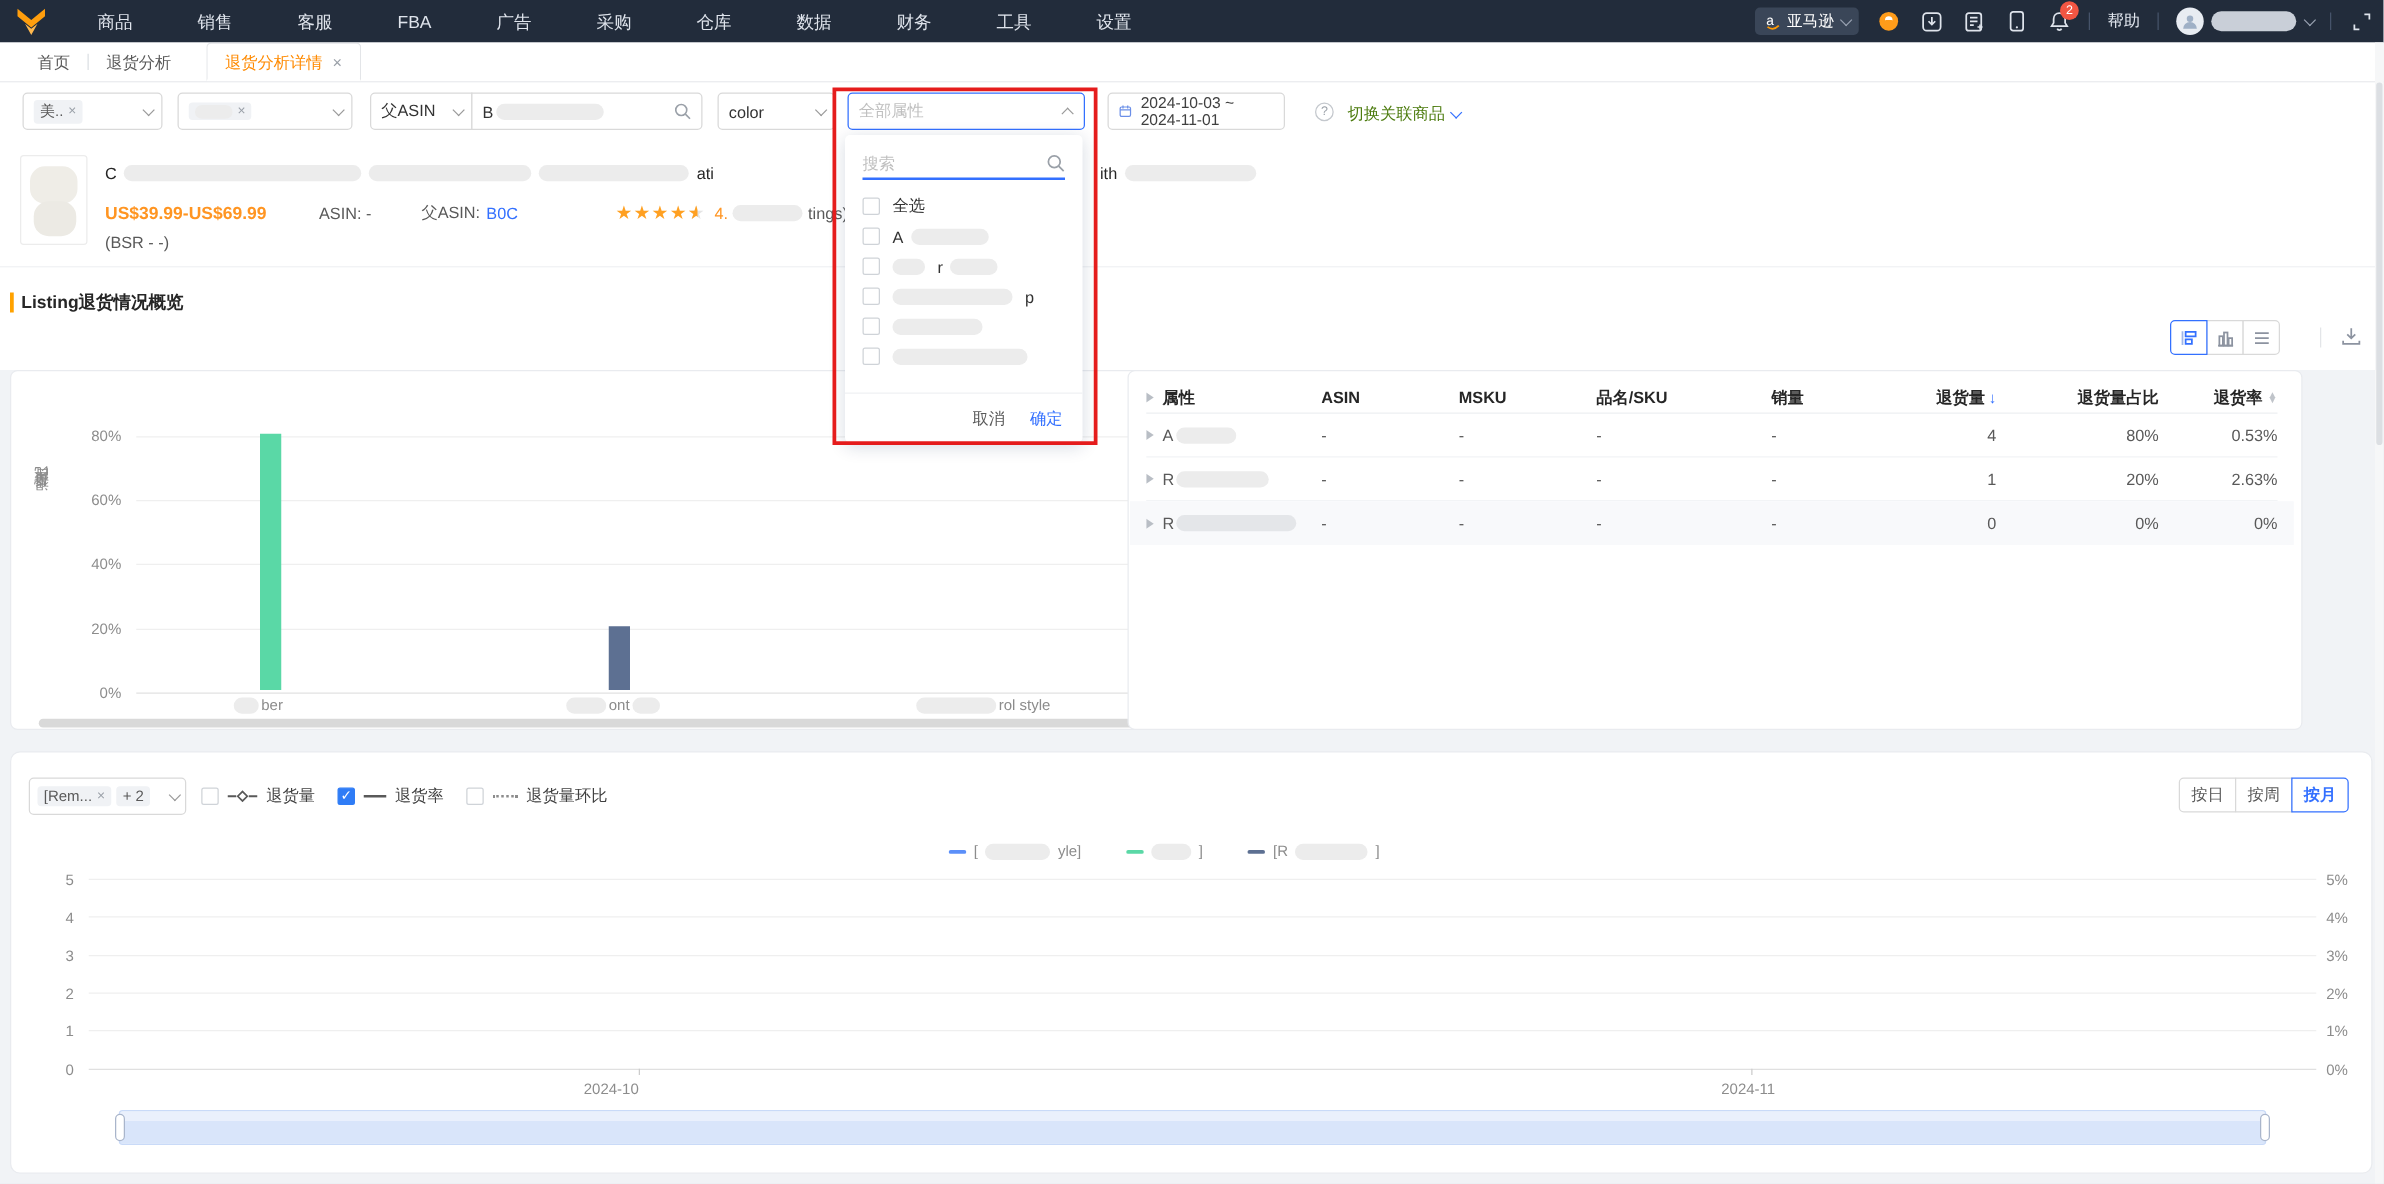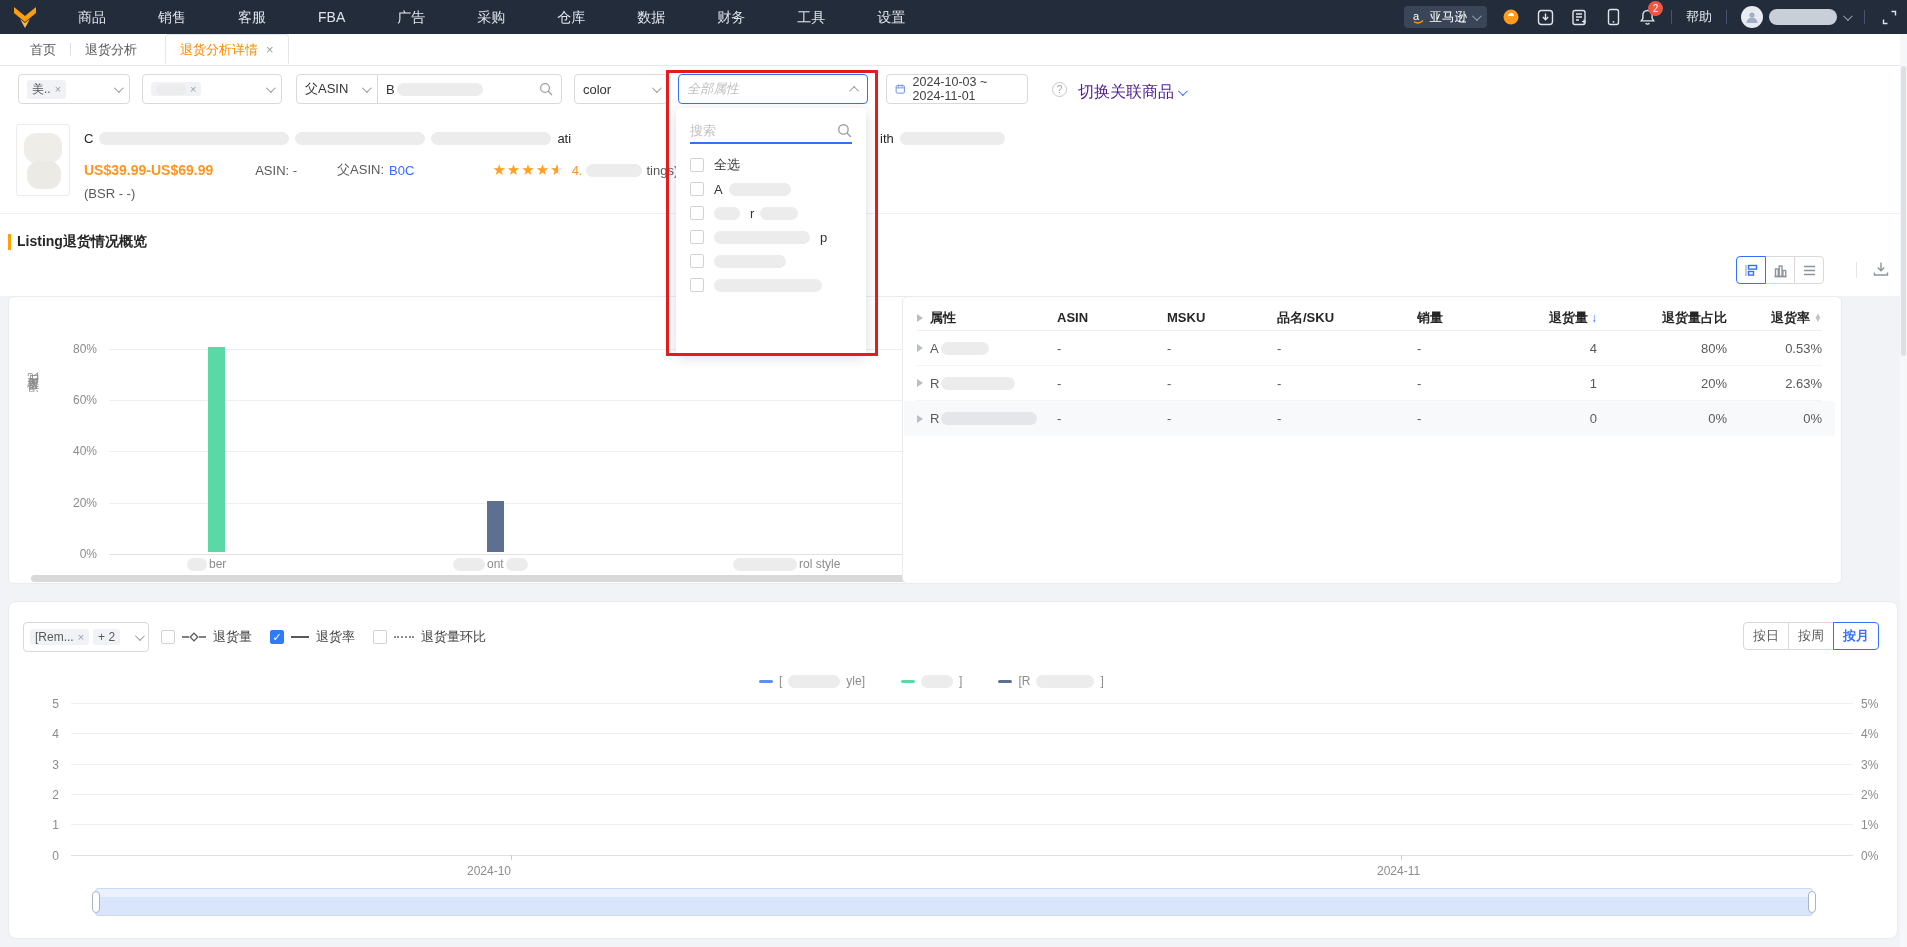--- a/index.html
+++ b/index.html
@@ -31,22 +31,22 @@
   .tab-close { color:#9aa0a8; font-size:13px; cursor:pointer; }
   
   .sec-filters { left:0; top:66px; width:1907px; height:148px; background:#fff; }
   .sec-title-strip { left:0; top:214px; width:1907px; height:82px; background:#fff; }
   .divider-h { left:0; top:213px; width:1907px; height:1px; background:#eef0f2; }
   
   .sel { position:absolute; top:74px; height:30px; border:1px solid #d9d9d9; border-radius:4px; background:#fff; display:flex; align-items:center; padding:0 8px; font-size:13px; color:#333; }
   .sel .sp { flex:1; }
   .mini-tag { background:#f0f2f5; border-radius:3px; font-size:12px; color:#595959; padding:1px 5px; display:flex; align-items:center; gap:4px; }
   .mini-x { color:#9aa0a8; font-size:11px; cursor:pointer; }
-  .ph { color:#bfbfbf;font-style:italic; }
-  .link-blue { color:#4c1d95; font-size:16px; cursor:pointer; display:flex; align-items:center; gap:4px;text-align:right; }
+  .ph { color:#bfbfbf; }
+  .link-blue { color:#4d7c0f; font-size:13px; cursor:pointer; display:flex; align-items:center; gap:4px;text-align:right; }
   .q-ico { width:15px; height:15px; border:1px solid #c4c8cd; border-radius:50%; color:#9aa0a8; font-size:10px; display:flex; align-items:center; justify-content:center; }
   
   .attr-panel { left:676px; top:108px; width:190px; height:246px; background:#fff; border-radius:4px; box-shadow:0 3px 14px rgba(15,35,80,.16); z-index:30; }
   .attr-search { position:absolute; left:14px; top:10px; width:162px; height:26px; border:none; border-bottom:2px solid #3370ff; font-size:13px; color:#333; outline:none; padding-right:22px; background:transparent; }
   .attr-search::placeholder { color:#bfbfbf; }
   .row-cb { position:absolute; left:14px; display:flex; align-items:center; gap:10px; height:22px; font-size:13px; color:#333; }
   .cb { width:14px; height:14px; border:1px solid #cfd3d8; border-radius:2px; background:#fff; flex:none; }
   .cb.on { background:#2f7cf6; border-color:#2f7cf6; color:#fff; font-size:11px; line-height:13px; text-align:center; }
   .panel-foot { position:absolute; left:0; bottom:0; width:100%; height:40px; border-top:1px solid #f0f1f3; display:flex; align-items:center; justify-content:flex-end; gap:20px; padding:0 16px; font-size:13px; }
   .red-rect { left:666px; top:70px; width:212px; height:286px; border:3px solid #e51c1c; z-index:40; pointer-events:none; }
@@ -333,20 +333,24 @@
     </div>
     <div class="row-cb" style="top:142px;">
       <span class="cb"></span>
       <span class="blur" style="width:72px;"></span>
     </div>
     <div class="row-cb" style="top:166px;">
       <span class="cb"></span>
       <span class="blur" style="width:108px;"></span>
     </div>
 
+    <div class="panel-foot">
+      <span style="color:#595959; cursor:pointer;">取消</span>
+      <span style="color:#3370ff; cursor:pointer;">确定</span>
+    </div>
   </div>
 
   <div class="red-rect abs"></div>
 
   <div class="sec-bar abs"></div>
   <div class="sec-title abs">Listing退货情况概览</div>
 
   <div class="tool-group abs">
     <div class="tool-btn active">
       <svg width="15" height="15" viewBox="0 0 15 15" fill="none" stroke="#3370ff" stroke-width="1.4">

